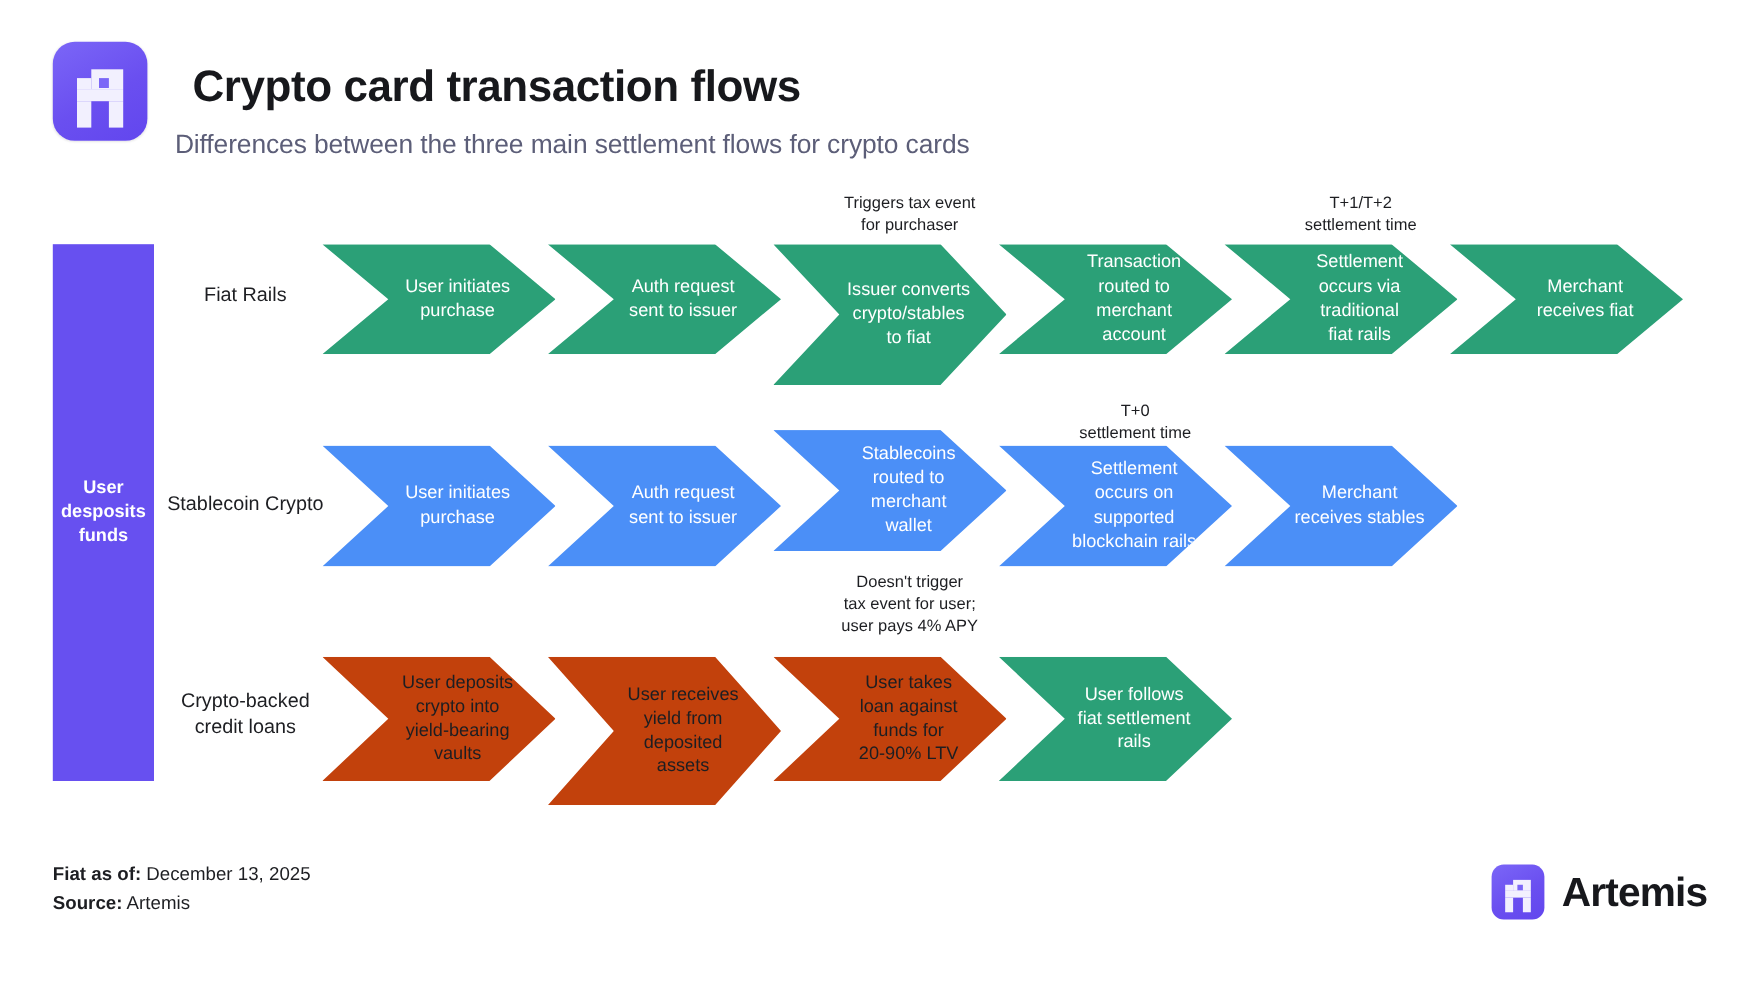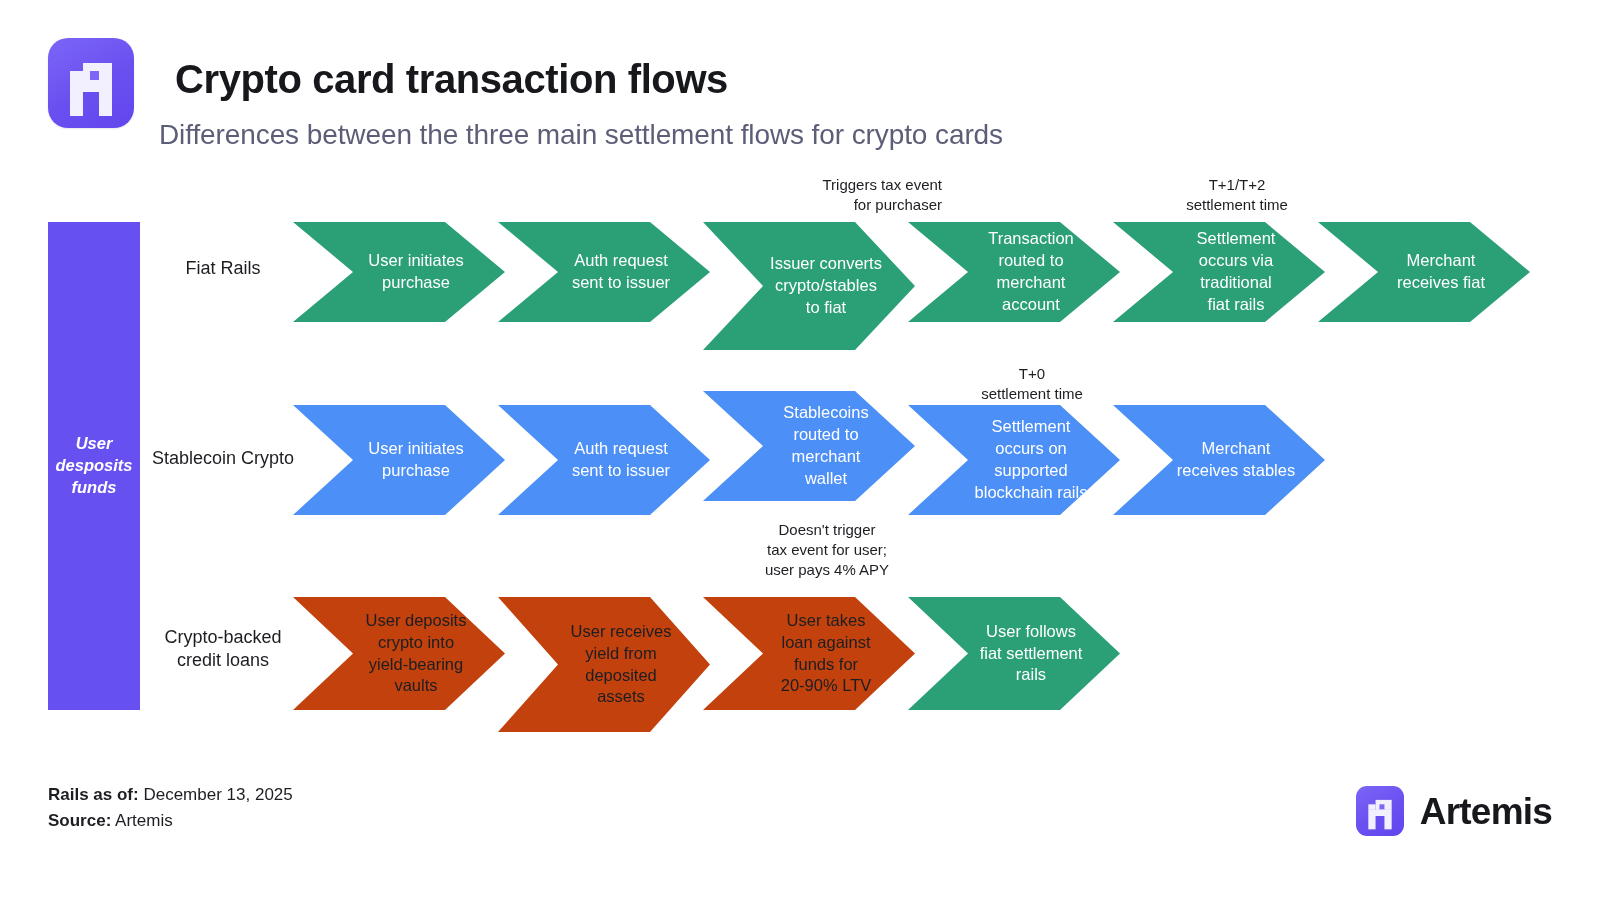--- a/index.html
+++ b/index.html
@@ -20,28 +20,28 @@
     position:relative;flex:none;
     box-shadow:0 1px 2px rgba(0,0,0,.10);
   }
   #logo-mark svg{position:absolute;left:0;top:0;}
   #header-text{margin-left:25px;padding-top:2px;}
   #page-title{
     font-size:40px;font-weight:bold;color:#17181C;
     letter-spacing:-0.4px;line-height:1.15;margin:16px;white-space:nowrap;
   }
   #page-subtitle{
-    font-size:28px;color:#5C5E78;margin:9px 0 0 0;
+    font-size:24px;color:#5C5E78;margin:9px 0 0 0;
     line-height:1.2;white-space:nowrap;letter-spacing:-0.1px;
   }
 
   
   #deposit-bar{
     position:absolute;left:48px;top:222px;width:92px;height:488px;
-    background:#6750F0;display:flex;align-items:center;justify-content:center;font-style:italic;
+    background:#6750F0;display:flex;align-items:center;justify-content:center;
   }
   #deposit-bar-label{
     color:#ffffff;font-weight:bold;font-size:16.5px;line-height:1.33;
     text-align:center;width:86px;
   }
   .row-label{
     position:absolute;color:#1D1E22;font-size:18px;line-height:1.28;
     text-align:center;width:190px;
   }
   .chev{
@@ -122,21 +122,21 @@
     </div>
     <div class="chev green" style="left: 908px; top: 222px; width: 212px; height: 100px;">
       <div class="chev-label">Transaction<br>routed to<br>merchant<br>account</div>
     </div>
     <div class="chev green" style="left: 1113px; top: 222px; width: 212px; height: 100px;">
       <div class="chev-label">Settlement<br>occurs via<br>traditional<br>fiat rails</div>
     </div>
     <div class="chev green" style="left: 1318px; top: 222px; width: 212px; height: 100px;">
       <div class="chev-label">Merchant<br>receives fiat</div>
     </div>
-    <div class="annot" style="left: 712px; top: 175px; text-align: right;">Triggers tax event<br>for purchaser</div>
+    <div class="annot" style="left: 712px; top: 175px;">Triggers tax event<br>for purchaser</div>
     <div class="annot" style="left: 1122px; top: 175px; text-align: center;">T+1/T+2<br>settlement time</div>
     <div class="row-label" style="left: 128px; top: 447px;">Stablecoin Crypto</div>
     <div class="chev blue" style="left: 293px; top: 405px; width: 212px; height: 110px;">
       <div class="chev-label">User initiates<br>purchase</div>
     </div>
     <div class="chev blue" style="left: 498px; top: 405px; width: 212px; height: 110px;">
       <div class="chev-label">Auth request<br>sent to issuer</div>
     </div>
     <div class="chev blue" style="left: 703px; top: 391px; width: 212px; height: 110px;">
       <div class="chev-label">Stablecoins<br>routed to<br>merchant<br>wallet</div>
@@ -159,21 +159,21 @@
       <div class="chev-label">User takes<br>loan against<br>funds for<br>20-90% LTV</div>
     </div>
     <div class="chev green" style="left: 908px; top: 597px; width: 212px; height: 113px;">
       <div class="chev-label">User follows<br>fiat settlement<br>rails</div>
     </div>
     <div class="annot" style="left: 712px; top: 520px;">Doesn't trigger<br>tax event for user;<br>user pays 4% APY</div>
   </div>
 
 <div id="footer">
   <div class="foot-line">
-    <b>Rails as of:</b>
+    <b>Fiat as of:</b>
     <span>December 13, 2025</span>
   </div>
   <div class="foot-line">
     <b>Source:</b>
     <span>Artemis</span>
   </div>
 </div>
 
 <div id="artemis-brand">
   <div id="brand-mark">

